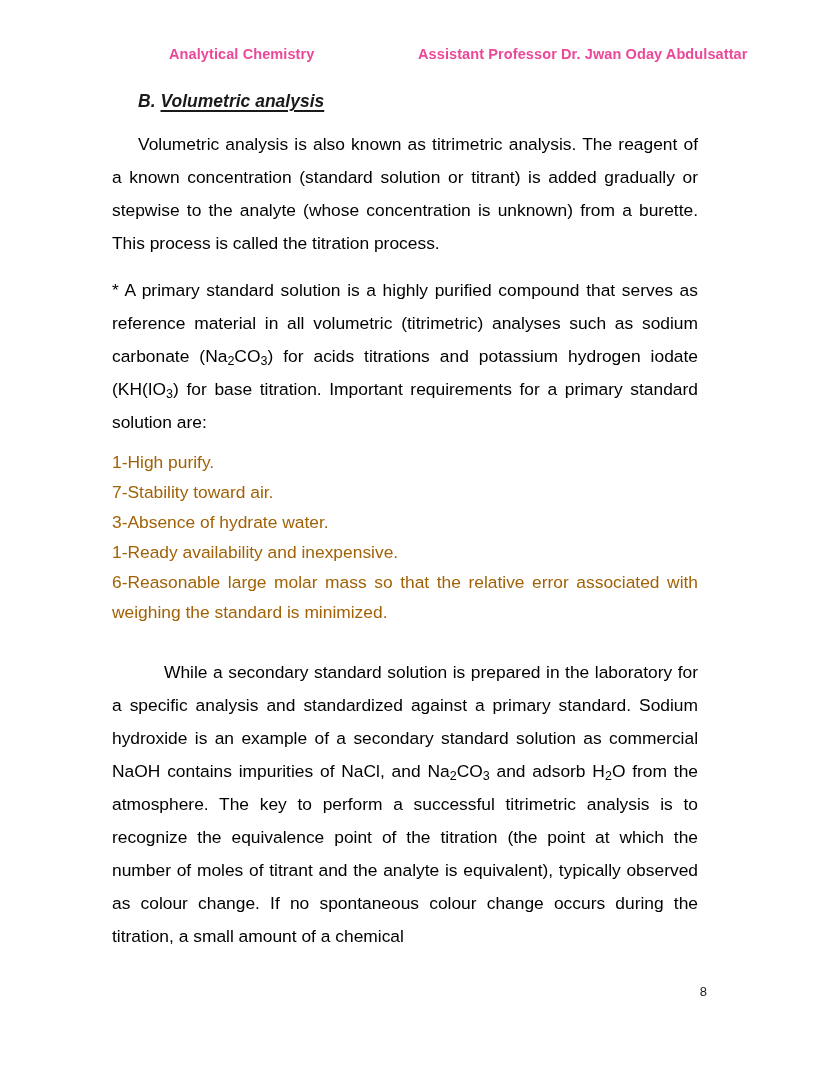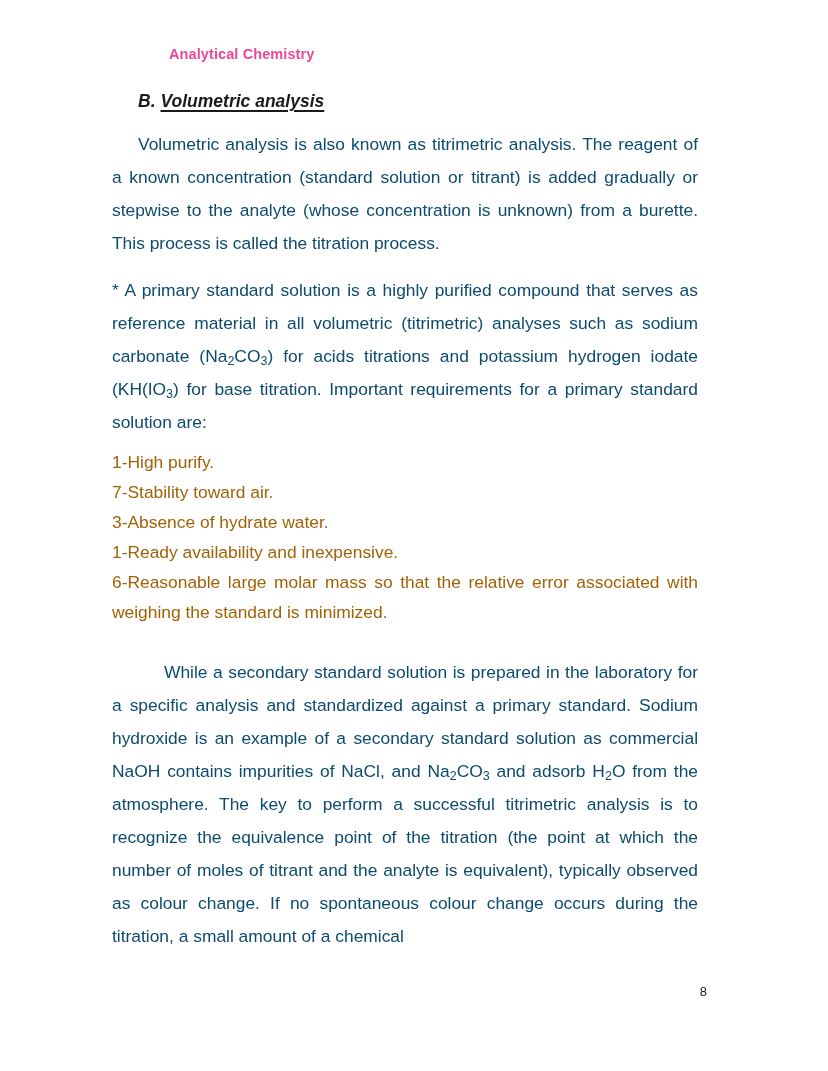--- a/index.html
+++ b/index.html
@@ -76,21 +76,21 @@
     text-decoration-thickness: 1.6px;
   }
 
   
   .para {
     margin: 0;
     font-size: 17.4px;
     line-height: 33px;
     text-align: justify;
     text-justify: inter-word;
-    color: #0c4a6e;
+    color: #000000;
   }
   .para.indent-first {
     text-indent: 26px;
   }
   .para.indent-big {
     text-indent: 52px;
   }
   .para + .para {
     margin-top: 14px;
   }
@@ -137,20 +137,21 @@
     color: #1a1a1a;
   }
 </style>
 </head>
 <body>
 
 <div class="page">
 
   <div class="doc-header">
     <span class="hdr-left">Analytical Chemistry</span>
+    <span class="hdr-right">Assistant Professor Dr. Jwan Oday Abdulsattar</span>
   </div>
 
   <div class="content">
 
     <h2 class="section-heading">
       <span class="heading-letter">B.</span><span class="heading-title">Volumetric analysis</span>
     </h2>
 
     <p class="para indent-first">
       <span>Volumetric analysis is also known as titrimetric analysis. The reagent of a known concentration (standard solution or titrant) is added gradually or stepwise to the analyte (whose concentration is unknown) from a burette. This process is called the titration process.</span>

